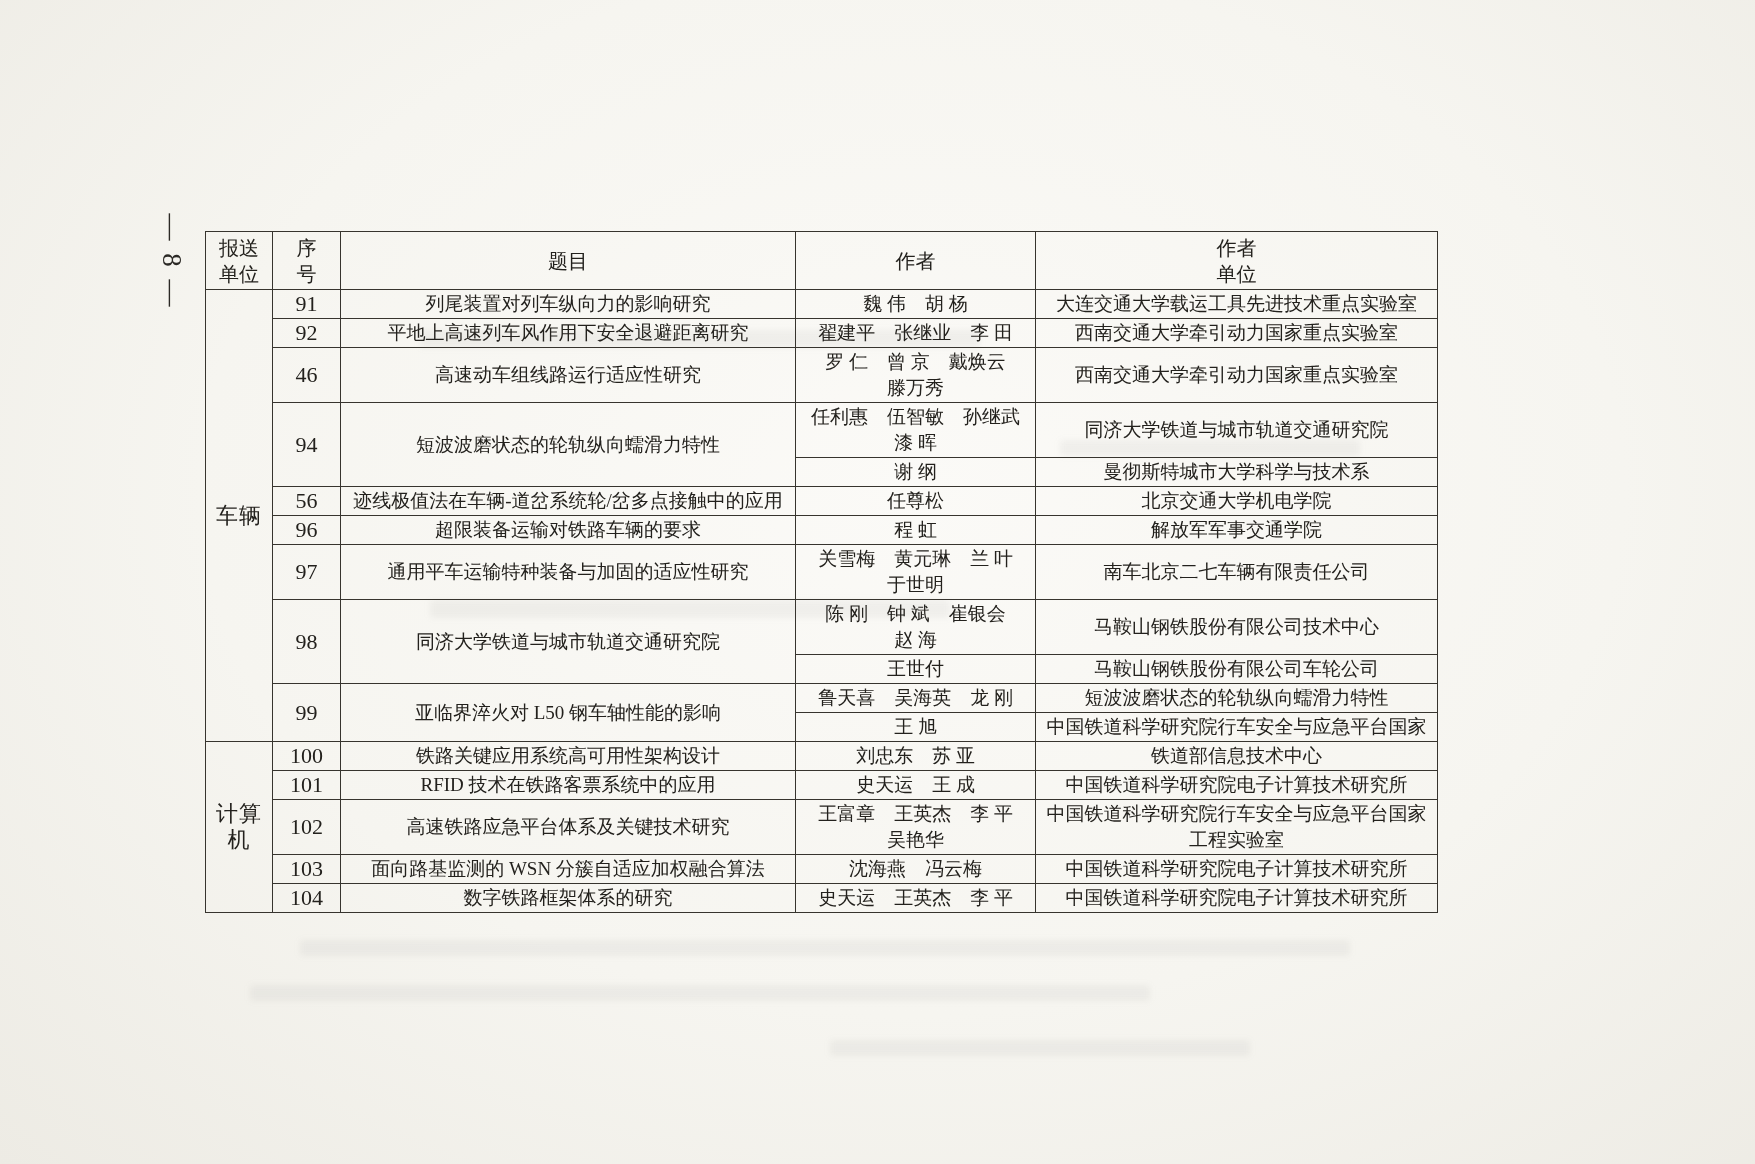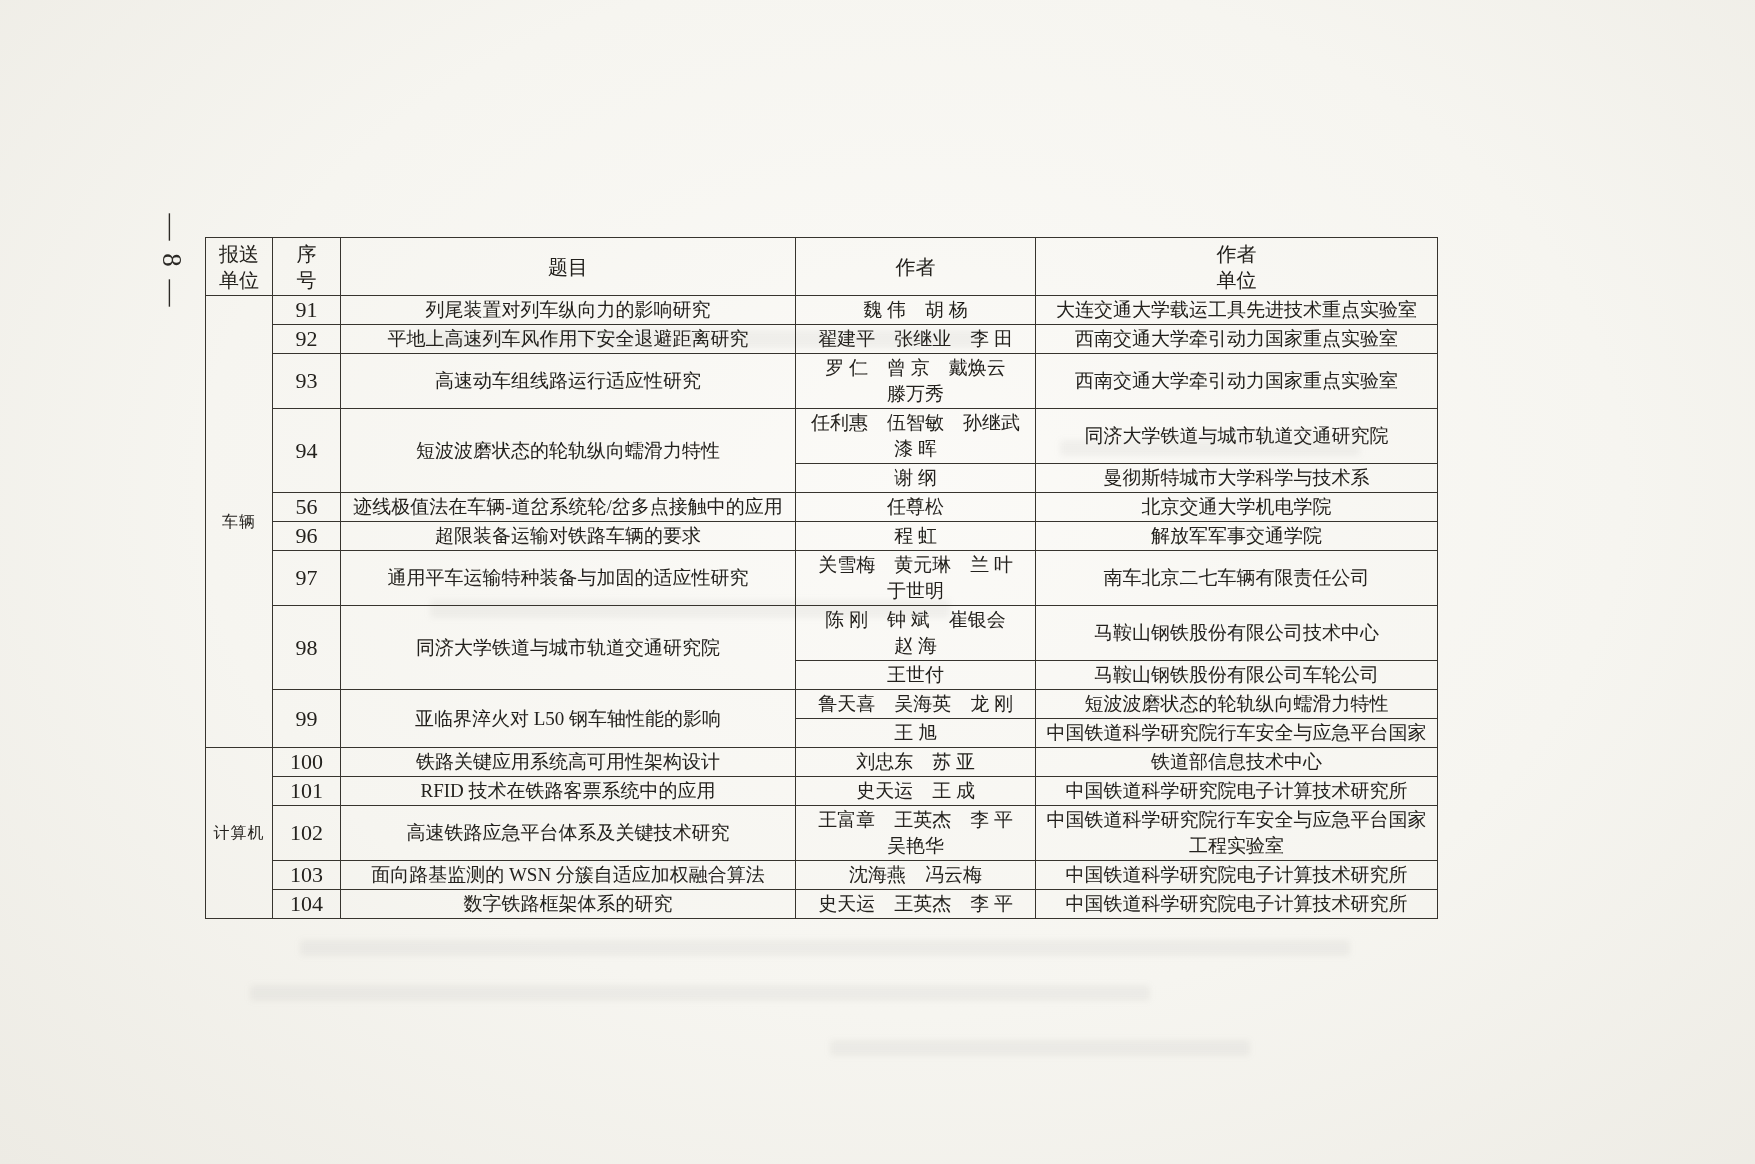--- a/index.html
+++ b/index.html
@@ -17,35 +17,35 @@
   .ghost {
     position:absolute; background:rgba(110,110,108,0.07);
     filter:blur(3px); border-radius:3px; pointer-events:none;
   }
   .page-num {
     position:absolute; left:96px; top:246px; width:150px;
     text-align:center; font-size:27px; letter-spacing:3px;
     transform:rotate(90deg); color:#2b2925;
   }
   table.papers {
-    position:absolute; left:205px; top:237px; width:1232px;
+    position:absolute; left:205px; top:231px; width:1232px;
     border-collapse:collapse; table-layout:fixed;
     background:transparent;
   }
   table.papers th, table.papers td {
     border:1.6px solid #37342e;
     font-weight:normal; padding:1px 4px;
     vertical-align:middle; text-align:center;
     overflow:hidden;
   }
   table.papers thead tr { height:58px; }
   table.papers tbody tr { height:27px; }
   th { font-size:20px; line-height:26px; }
   td { font-size:19px; line-height:26px; }
-  .group-cell  { font-size:16px; letter-spacing:1px; }
+  .group-cell  { font-size:22px; letter-spacing:1px; }
   .serial-cell { font-size:22px; font-family:"Liberation Serif","DejaVu Serif",serif; }
   .title-cell  { font-size:19px; }
   .cell-line { display:block; }
 </style>
 </head>
 <body>
 
 <div class="paper">
 
   <div class="ghost" style="left:420px; top:330px; width:560px; height:18px;"></div>
@@ -115,21 +115,21 @@
         </td>
         <td class="author-cell">
           <span class="cell-line">翟建平　张继业　李 田</span>
         </td>
         <td class="unit-cell">
           <span class="cell-line">西南交通大学牵引动力国家重点实验室</span>
         </td>
       </tr>
       <tr>
         <td class="serial-cell" rowspan="1">
-          <span class="cell-line">93</span>
+          <span class="cell-line">46</span>
         </td>
         <td class="title-cell" rowspan="1">
           <span class="cell-line">高速动车组线路运行适应性研究</span>
         </td>
         <td class="author-cell">
           <span class="cell-line">罗 仁　曾 京　戴焕云</span>
           <span class="cell-line">滕万秀</span>
         </td>
         <td class="unit-cell">
           <span class="cell-line">西南交通大学牵引动力国家重点实验室</span>

